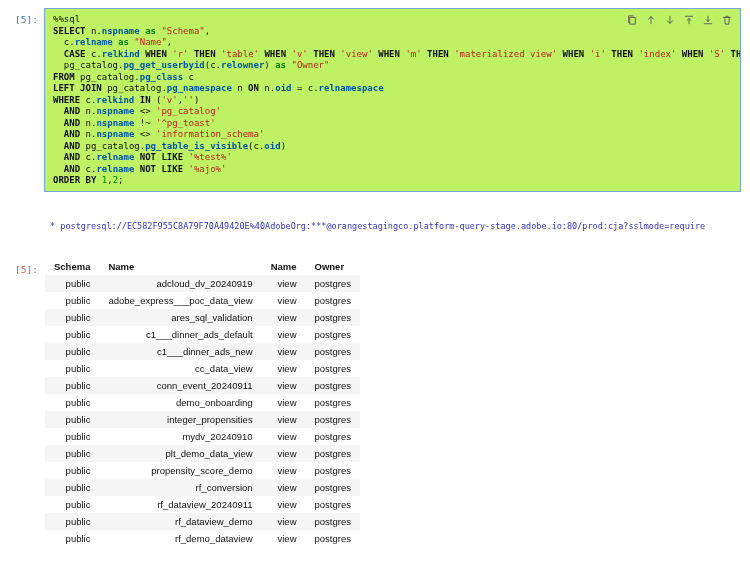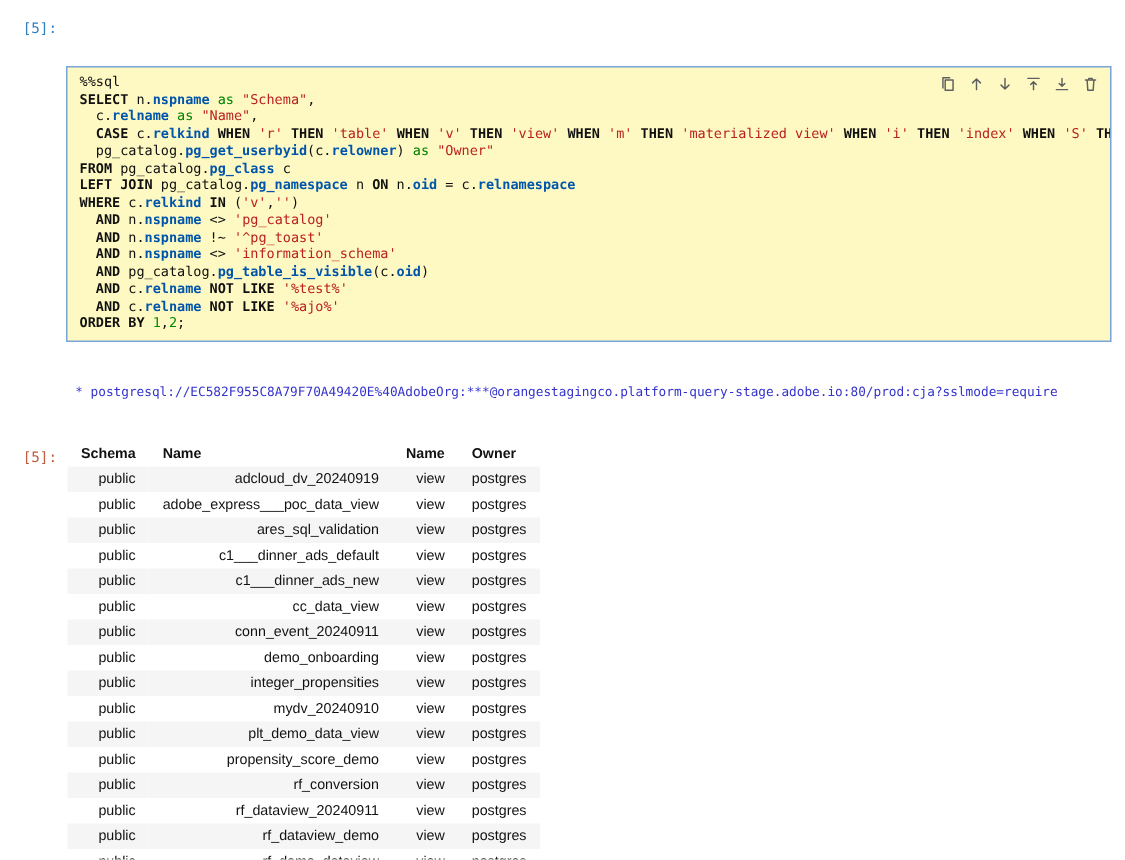--- a/index.html
+++ b/index.html
@@ -10,29 +10,29 @@
   .row { display:flex; align-items:flex-start; }
   .prompt-col {
     flex:0 0 44px; width:44px; text-align:right; padding-right:6px;
     font-family:"DejaVu Sans Mono", monospace; font-size:9.5px; line-height:12px;
   }
   .in-prompt  { color:#307fc1; padding-top:6px; }
   .out-prompt { color:#bf5b3d; padding-top:7px; }
 
   .code-cell {
     flex:1; margin-right:9px; position:relative; overflow:hidden;
-    border:1px solid #78a4d9; background:#fef9c3; padding:5px 8px 4px 8px;margin-top:36px;
+    border:1px solid #78a4d9; background:#bef264; padding:5px 8px 4px 8px;
   }
   .code-area {
     margin:0; font-family:"DejaVu Sans Mono", monospace;
     font-size:9px; line-height:11.5px; white-space:pre;
   }
   .code-line { white-space:pre; height:11.5px; }
   .tok-k { font-weight:bold; color:#101010; }
-  .tok-g { font-weight:normal; color:#008000; }
+  .tok-g { font-weight:bold; color:#008000; }
   .tok-b { color:#0055aa;font-weight:bold; }
   .tok-s { color:#ba2121; }
   .tok-n { color:#008800; }
   .tok-p { color:#101010; }
 
   .cell-toolbar { position:absolute; top:3px; right:5px; display:flex; gap:3px; }
   .tb-btn {
     width:16px; height:16px; padding:2px; border:none; background:transparent;
     color:#5f5f5f; cursor:pointer; border-radius:2px;
   }

